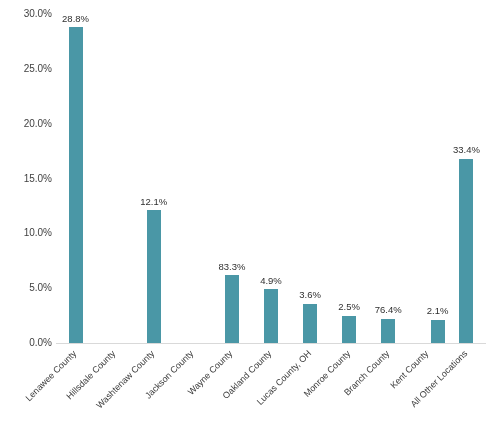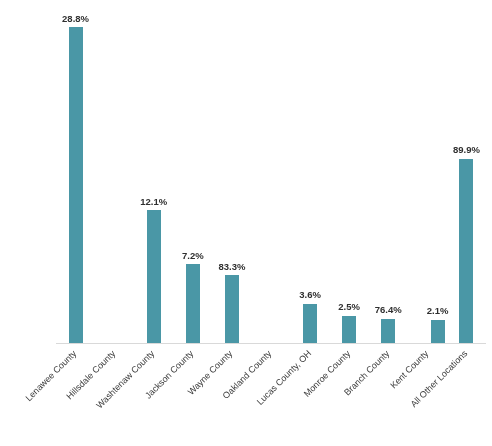--- a/index.html
+++ b/index.html
@@ -71,21 +71,21 @@
     left: 50%;
     transform: translateX(-50%);
     width: 14px;
     background: #4a97a6;
   }
   .bar-value {
     position: absolute;
     left: 50%;
     transform: translateX(-50%);
     font-size: 9.5px;
-    font-weight: bold;
+    font-weight: normal;
     color: #2f2f2f;
     white-space: nowrap;
     line-height: 1;
   }
 
   
   .xlabels {
     position: absolute;
     left: 56px;
     top: 346px;
@@ -108,59 +108,68 @@
     transform-origin: left top;
     transform: rotate(-45deg) translate(-100%, 0);
     line-height: 1;
   }
 </style>
 </head>
 <body>
 
 <div id="chart-root">
 
+  <div class="ytick-wrap" id="yticks">
+      <div class="ytick" style="top: 14px;">30.0%</div>
+      <div class="ytick" style="top: 68.8333px;">25.0%</div>
+      <div class="ytick" style="top: 123.667px;">20.0%</div>
+      <div class="ytick" style="top: 178.5px;">15.0%</div>
+      <div class="ytick" style="top: 233.333px;">10.0%</div>
+      <div class="ytick" style="top: 288.167px;">5.0%</div>
+      <div class="ytick" style="top: 343px;">0.0%</div>
+    </div>
 
   <div class="axis-line"></div>
 
   <div class="plot-area" id="bars">
       <div class="bar-slot" style="left: 0px; width: 39.0909px;">
         <div class="bar" style="height: 315.84px;"></div>
         <div class="bar-value" style="bottom: 319.84px;">28.8%</div>
       </div>
       <div class="bar-slot" style="left: 78.1818px; width: 39.0909px;">
         <div class="bar" style="height: 132.697px;"></div>
         <div class="bar-value" style="bottom: 136.697px;">12.1%</div>
       </div>
-      <div class="bar-slot" style="left: 117.273px; width: 39.0909px;">
-        <div class="bar" style="height: 78.96px;"></div>
-        <div class="bar-value" style="bottom: 82.96px;">7.2%</div>
-      </div>
       <div class="bar-slot" style="left: 156.364px; width: 39.0909px;">
         <div class="bar" style="height: 67.9933px;"></div>
         <div class="bar-value" style="bottom: 71.9933px;">83.3%</div>
       </div>
+      <div class="bar-slot" style="left: 195.455px; width: 39.0909px;">
+        <div class="bar" style="height: 53.7367px;"></div>
+        <div class="bar-value" style="bottom: 57.7367px;">4.9%</div>
+      </div>
       <div class="bar-slot" style="left: 234.545px; width: 39.0909px;">
         <div class="bar" style="height: 39.48px;"></div>
         <div class="bar-value" style="bottom: 43.48px; margin-top: 40px;">3.6%</div>
       </div>
       <div class="bar-slot" style="left: 273.636px; width: 39.0909px;">
         <div class="bar" style="height: 27.4167px;"></div>
         <div class="bar-value" style="bottom: 31.4167px;">2.5%</div>
       </div>
       <div class="bar-slot" style="left: 312.727px; width: 39.0909px;">
         <div class="bar" style="height: 24.1267px;"></div>
         <div class="bar-value" style="bottom: 28.1267px;">76.4%</div>
       </div>
       <div class="bar-slot" style="left: 362px; width: 39.0909px;">
         <div class="bar" style="height: 23.03px;"></div>
         <div class="bar-value" style="bottom: 27.03px;">2.1%</div>
       </div>
       <div class="bar-slot" style="left: 390.909px; width: 39.0909px;">
         <div class="bar" style="height: 184.24px;"></div>
-        <div class="bar-value" style="bottom: 188.24px;">89.9%</div>
+        <div class="bar-value" style="bottom: 188.24px;">33.4%</div>
       </div>
     </div>
 
   <div class="xlabels" id="xlabels">
       <div class="xlabel-slot" style="left: 0px; width: 39.0909px;">
         <div class="xlabel">Lenawee County</div>
       </div>
       <div class="xlabel-slot" style="left: 39.0909px; width: 39.0909px;">
         <div class="xlabel">Hillsdale County</div>
       </div>

